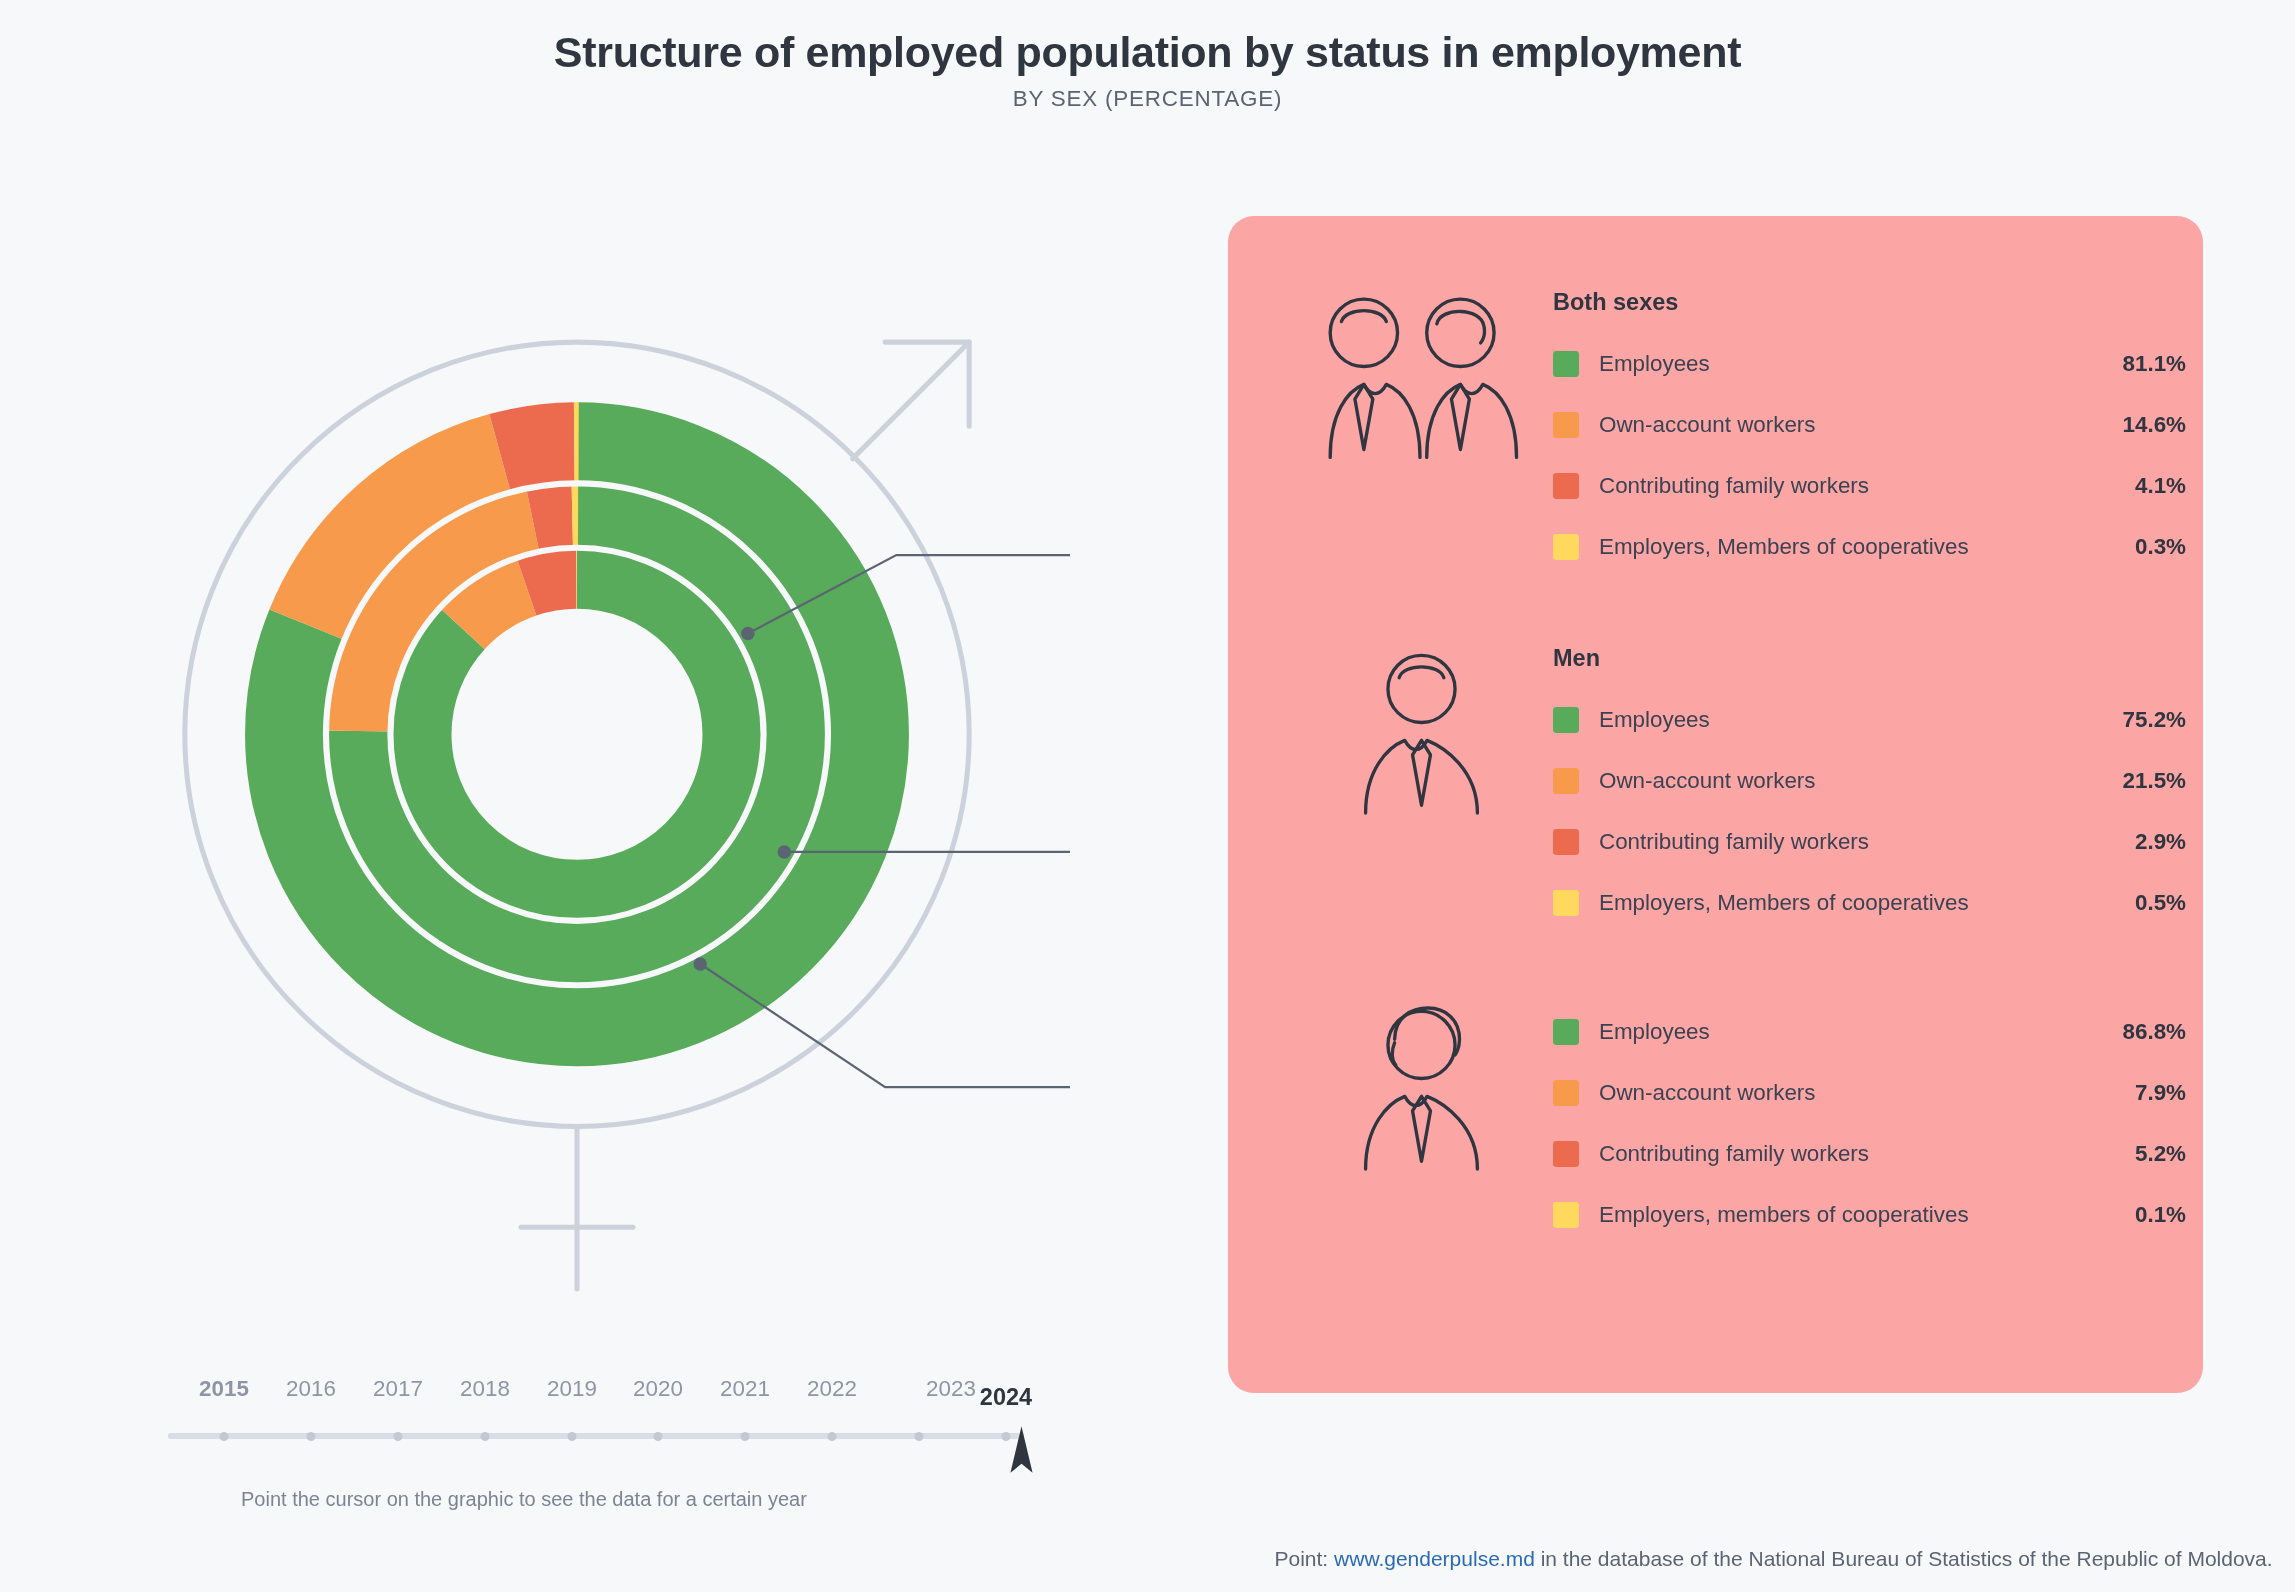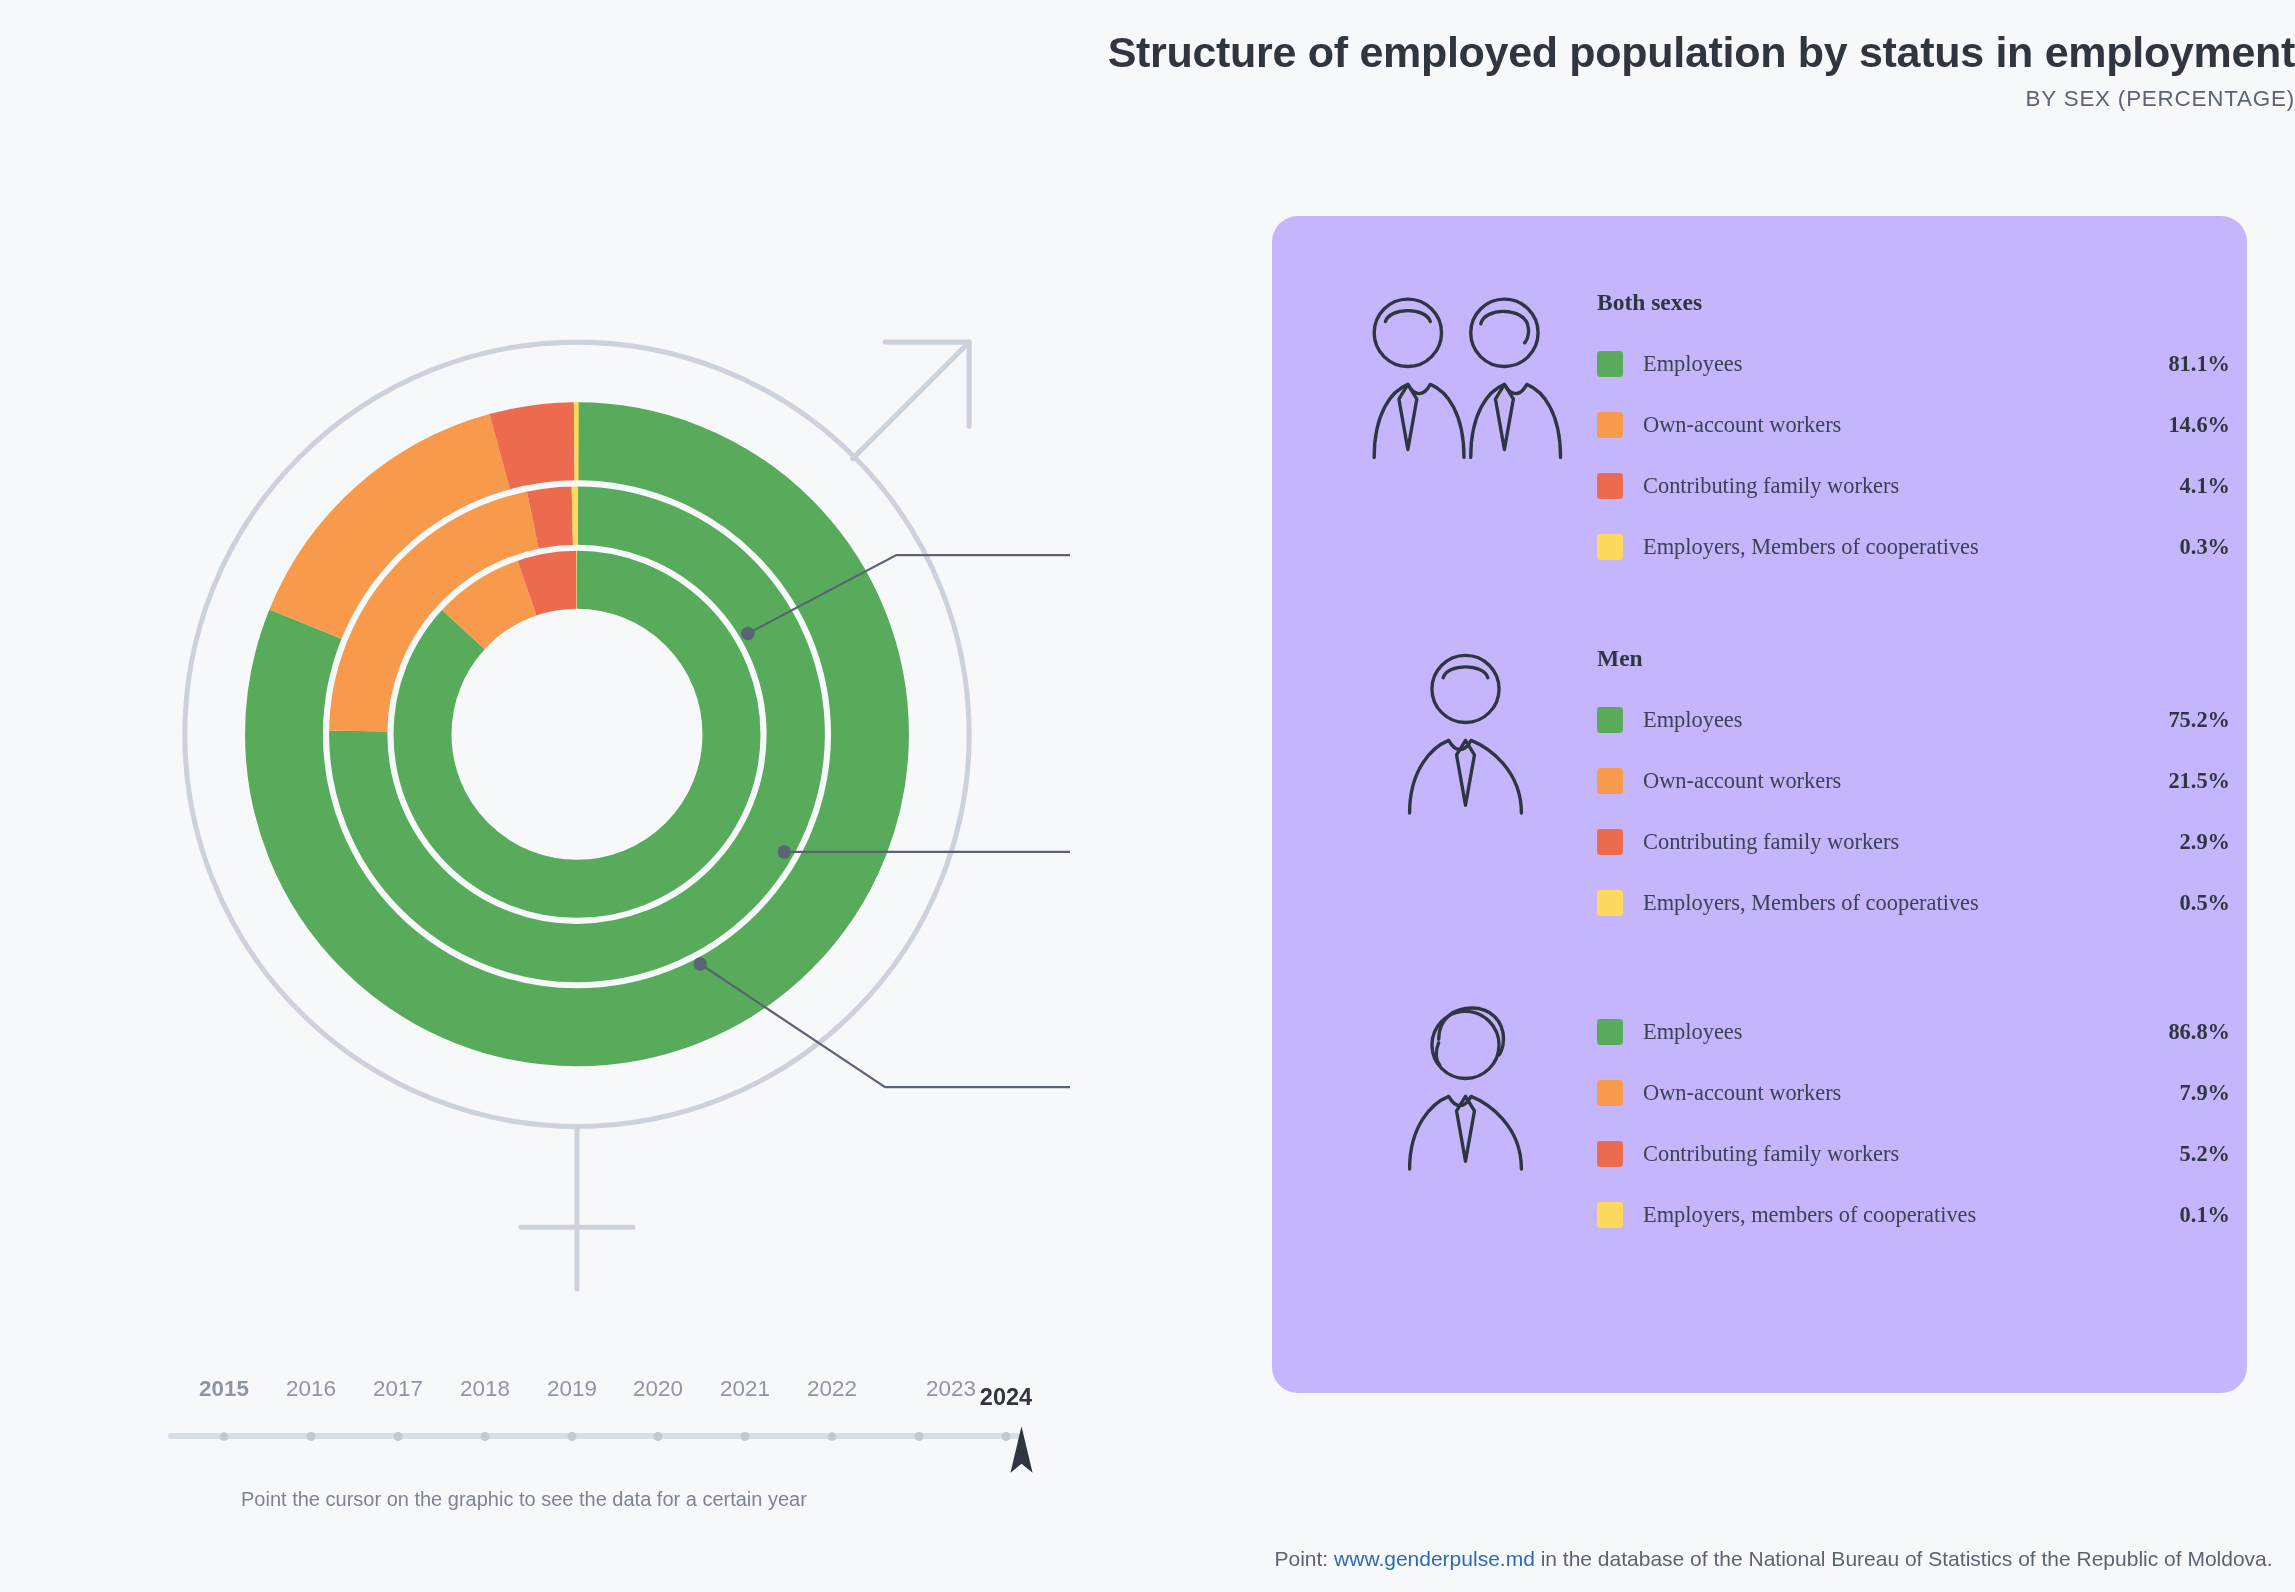--- a/index.html
+++ b/index.html
@@ -7,41 +7,41 @@
   body {
     width: 2295px; height: 1592px;
     background: #f7f8fa;
     font-family: "Liberation Sans", sans-serif;
     color: #3b4252;
     position: relative;
     overflow: hidden;
   }
 
   
-  #header { position:absolute; top:29px; left:0; width:2295px; text-align:right; }
+  #header { position:absolute; top:29px; left:0; width:2295px; text-align:center; }
   #title {
     font-size: 43px; font-weight: bold; color: #2f3640;
     letter-spacing: -0.3px; line-height: 1.1;
   }
   #subtitle {
     margin-top: 10px;
     font-size: 22.4px; color: #5b6472; letter-spacing: 0.8px;
   }
 
   
   #chart-area {
     position:absolute; left:140px; top:241px; width:930px; height:1065px;
   }
   #donut-svg { position:absolute; left:0; top:0; }
 
   
   #legend-panel {
-    position:absolute; left:1272px; top:216px;
+    position:absolute; left:1228px; top:216px;
     width: 975px; height: 1177px;
-    background:#c4b5fd; border-radius: 26px; font-family: Liberation Serif, serif;
+    background:#fca5a5; border-radius: 26px;
   }
   .legend-group { position:absolute; left:0; width:100%; }
   .group-icon { position:absolute; left:64px; top:0; }
   .group-body { position:absolute; left:325px; top:0; width:633px; }
   .group-title { font-size: 23.5px; font-weight:bold; color:#2f3640; margin-bottom: 17px; }
   .legend-row {
     display:flex; align-items:center; height: 61px;
   }
   .swatch { width: 26px; height: 26px; border-radius: 3.4px; flex: 0 0 auto; }
   .legend-label { font-size: 22.4px; color:#3b4252; margin-left: 20px; white-space:nowrap; }

